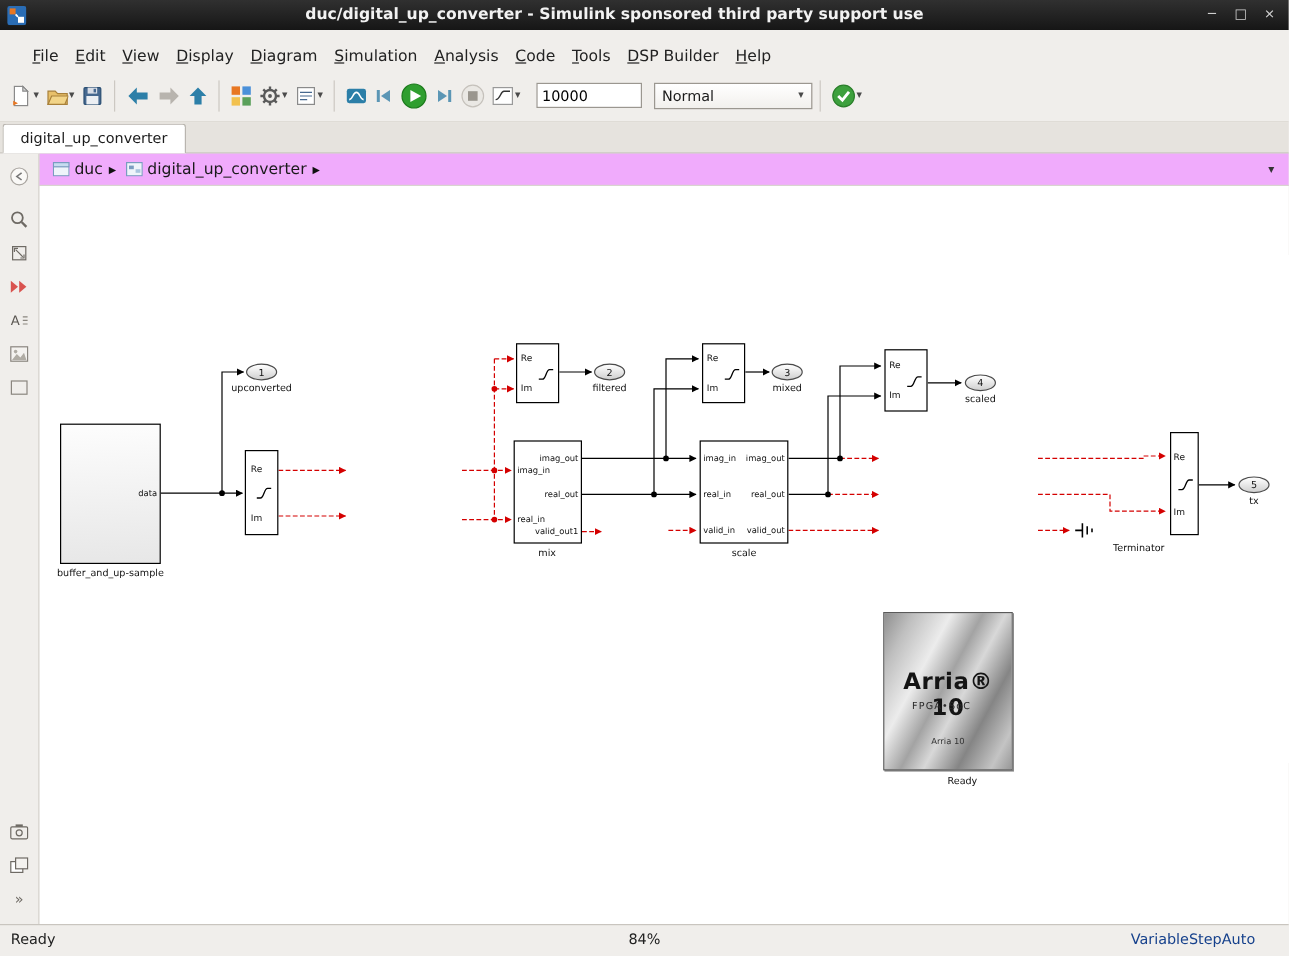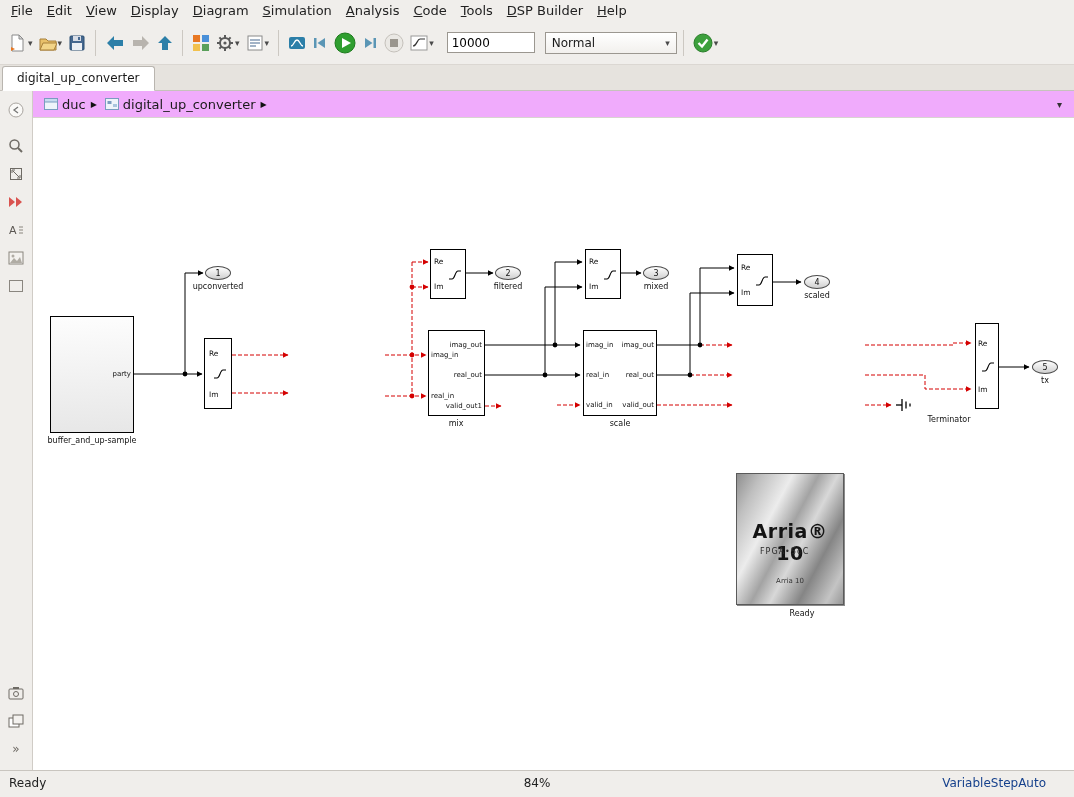--- a/index.html
+++ b/index.html
@@ -10,21 +10,21 @@
   
   .titlebar { height:25px; background:linear-gradient(#303030,#161616); display:flex; align-items:center;
               padding:0 6px; flex:0 0 auto; }
   .titlebar .app-icon { width:16px; height:16px; margin-right:6px; }
   .titlebar .title { flex:1; text-align:center; color:#f2f2f2; font-weight:bold; font-size:13px;
                      white-space:nowrap; overflow:hidden; }
   .winbtn { width:20px; height:17px; margin-left:4px; color:#cfcfcf; font-size:11px; line-height:16px;
             text-align:center; border-radius:2px; }
 
   
-  .menubar { height:21px; display:flex; align-items:center; padding-left:4px; background:#f0eeeb; flex:0 0 auto; }
+  .menubar { height:21px; display:flex; align-items:center; padding-left:20px; background:#f0eeeb; flex:0 0 auto;margin-top:12px; }
   .menu-item { padding:2px 7px; font-size:13px; color:#222; white-space:nowrap; }
 
   
   .toolbar { height:44px; display:flex; align-items:center; padding-left:6px; background:#f0eeeb;
              border-bottom:1px solid #dbd7d2; flex:0 0 auto; }
   .tbtn { height:28px; display:flex; align-items:center; justify-content:center; padding:0 2px;
           margin:0 1px; border-radius:3px; }
   .caret { font-size:9px; color:#4a4a4a; margin-left:1px; }
   .sep { width:1px; height:26px; background:#ccc8c2; margin:0 6px; flex:0 0 auto; }
   .sim-time { width:88px; height:21px; border:1px solid #9b9790; background:#fff; font-size:12px;
@@ -75,20 +75,32 @@
                font-size:12px; }
   .status-left { position:absolute; left:9px; top:5px; color:#222; }
   .status-zoom { position:absolute; left:50%; transform:translateX(-50%); top:5px; color:#222; }
   .status-solver { position:absolute; right:28px; top:5px; color:#16418c; }
 </style>
 </head>
 <body>
 
 <div class="window">
 
+  <div class="titlebar">
+    <svg class="app-icon" viewBox="0 0 16 16">
+      <rect x="0" y="0" width="16" height="16" rx="2" fill="#2a6db5"></rect>
+      <rect x="2" y="2" width="5" height="5" fill="#e87722"></rect>
+      <rect x="9" y="9" width="5" height="5" fill="#fff"></rect>
+      <path d="M7,7 L9,9" stroke="#fff" stroke-width="1.5"></path>
+    </svg>
+    <div class="title">duc/digital_up_converter - Simulink sponsored third party support use</div>
+    <div class="winbtn">─</div>
+    <div class="winbtn">□</div>
+    <div class="winbtn">×</div>
+  </div>
 
   <div class="menubar">
     <span class="menu-item"><u>F</u>ile</span>
     <span class="menu-item"><u>E</u>dit</span>
     <span class="menu-item"><u>V</u>iew</span>
     <span class="menu-item"><u>D</u>isplay</span>
     <span class="menu-item"><u>D</u>iagram</span>
     <span class="menu-item"><u>S</u>imulation</span>
     <span class="menu-item"><u>A</u>nalysis</span>
     <span class="menu-item"><u>C</u>ode</span>
@@ -368,21 +380,21 @@
               <circle cx="657" cy="257" r="2.4"></circle>
           </g>
           <g fill="#d40000">
             <circle cx="379" cy="169" r="2.4"></circle>
               <circle cx="379" cy="237" r="2.4"></circle>
               <circle cx="379" cy="278" r="2.4"></circle>
           </g>
         </svg>
 
         <div class="blk buffer-blk" style="left:17px;top:198px;width:84px;height:117px">
-          <span class="pin" style="right:2px;top:54px">party</span>
+          <span class="pin" style="right:2px;top:54px">data</span>
         </div>
         <div class="blk-label" style="left:59px;top:318px">buffer_and_up-sample</div>
 
         <div class="blk" style="left:171px;top:220px;width:28px;height:71px">
           <span class="pin pin-re" style="left:4px;top:11px">Re</span>
           <span class="pin pin-re" style="left:4px;top:52px">Im</span>
           <svg width="14" height="12" style="position:absolute;left:8px;top:29px">
               <path d="M1,10 H4 C7,10 7,2 10,2 H13" fill="none" stroke="#000" stroke-width="1.1"></path>
             </svg>
         </div>

